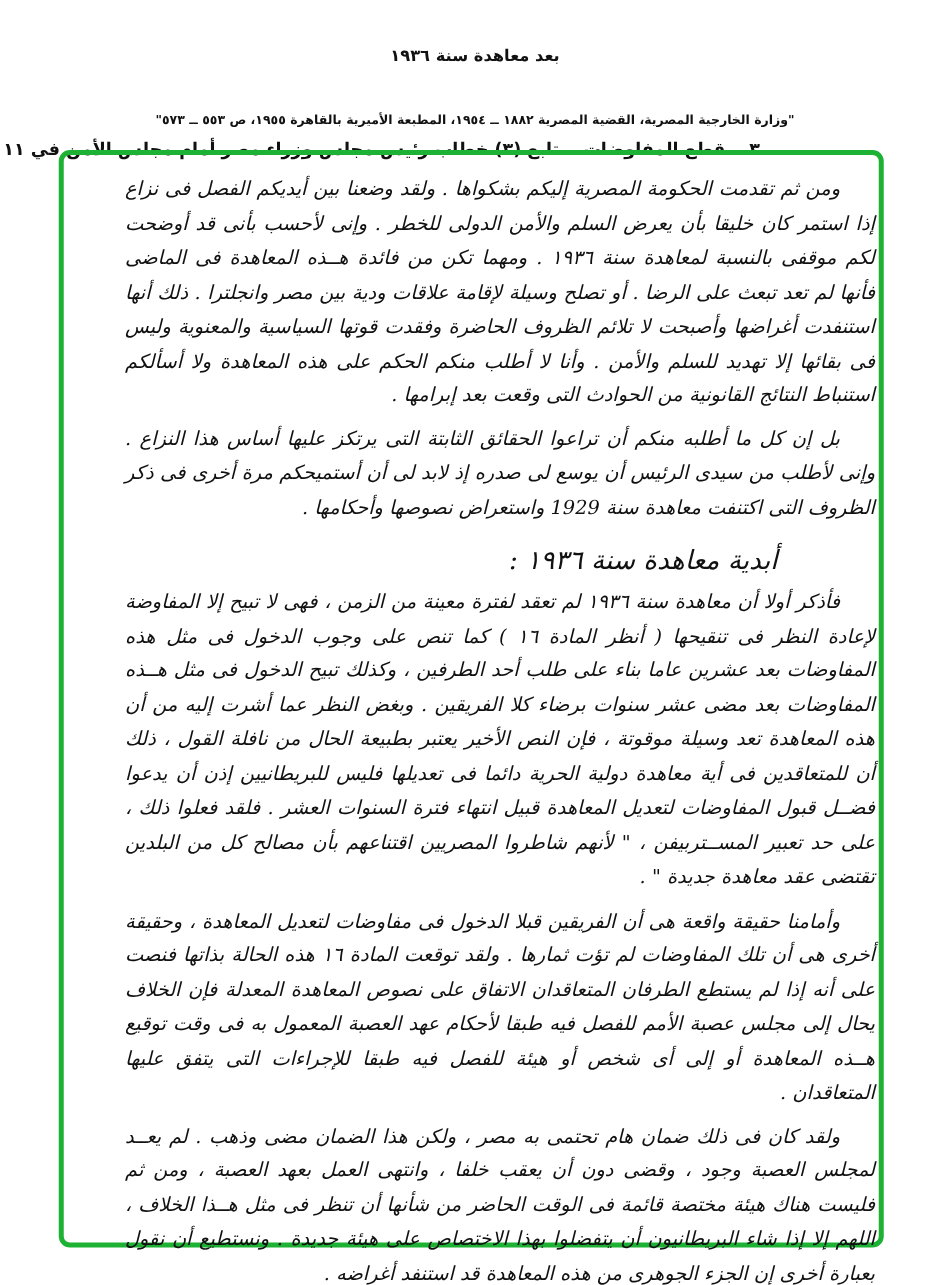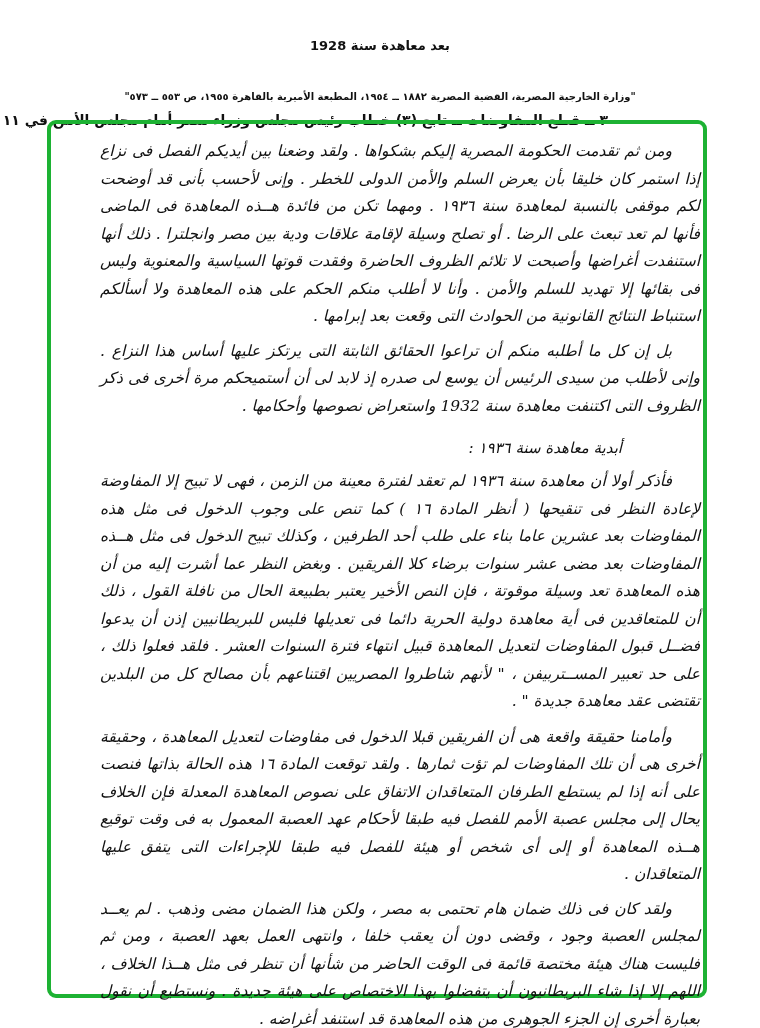--- a/index.html
+++ b/index.html
@@ -71,37 +71,37 @@
     }
     .content p {
       margin: 0;
       font-style: italic;
     }
     .content p.indent {
       text-indent: 28px;
     }
     .gap-1 { margin-top: 7px !important; }
     .section-heading {
-      font-size: 15px;
+      font-size: 21px;
       margin: 12px 78px 4px 0 !important;
       line-height: 32px;
     }
     .gap-2 { margin-top: 8px !important; }
   </style>
 </head>
 <body>
 
 <div class="header">
-  <div class="running-title">بعد معاهدة سنة 1928</div>
+  <div class="running-title">بعد معاهدة سنة ١٩٣٦</div>
   <div class="doc-title">٣ ــ قطع المفاوضات ــ تابع (٣) خطاب رئيس مجلس وزراء مصر أمام مجلس الأمن في ١١ أغسطس ١٩٤٧</div>
   <div class="source-line">"وزارة الخارجية المصرية، القضية المصرية ١٨٨٢ ــ ١٩٥٤، المطبعة الأميرية بالقاهرة ١٩٥٥، ص ٥٥٣ ــ ٥٧٣"</div>
 </div>
 
 <div class="frame"></div>
 
 <div class="content">
   <p class="indent">ومن ثم تقدمت الحكومة المصرية إليكم بشكواها . ولقد وضعنا بين أيديكم الفصل فى نزاع إذا استمر كان خليقا بأن يعرض السلم والأمن الدولى للخطر . وإنى لأحسب بأنى قد أوضحت لكم موقفى بالنسبة لمعاهدة سنة ١٩٣٦ . ومهما تكن من فائدة هــذه المعاهدة فى الماضى فأنها لم تعد تبعث على الرضا . أو تصلح وسيلة لإقامة علاقات ودية بين مصر وانجلترا . ذلك أنها استنفدت أغراضها وأصبحت لا تلائم الظروف الحاضرة وفقدت قوتها السياسية والمعنوية وليس فى بقائها إلا تهديد للسلم والأمن . وأنا لا أطلب منكم الحكم على هذه المعاهدة ولا أسألكم استنباط النتائج القانونية من الحوادث التى وقعت بعد إبرامها .</p>
-  <p class="indent gap-1">بل إن كل ما أطلبه منكم أن تراعوا الحقائق الثابتة التى يرتكز عليها أساس هذا النزاع . وإنى لأطلب من سيدى الرئيس أن يوسع لى صدره إذ لابد لى أن أستميحكم مرة أخرى فى ذكر الظروف التى اكتنفت معاهدة سنة 1932 واستعراض نصوصها وأحكامها .</p>
+  <p class="indent gap-1">بل إن كل ما أطلبه منكم أن تراعوا الحقائق الثابتة التى يرتكز عليها أساس هذا النزاع . وإنى لأطلب من سيدى الرئيس أن يوسع لى صدره إذ لابد لى أن أستميحكم مرة أخرى فى ذكر الظروف التى اكتنفت معاهدة سنة 1929 واستعراض نصوصها وأحكامها .</p>
   <p class="section-heading">أبدية معاهدة سنة ١٩٣٦ :</p>
   <p class="indent">فأذكر أولا أن معاهدة سنة ١٩٣٦ لم تعقد لفترة معينة من الزمن ، فهى لا تبيح إلا المفاوضة لإعادة النظر فى تنقيحها ( أنظر المادة ١٦ ) كما تنص على وجوب الدخول فى مثل هذه المفاوضات بعد عشرين عاما بناء على طلب أحد الطرفين ، وكذلك تبيح الدخول فى مثل هــذه المفاوضات بعد مضى عشر سنوات برضاء كلا الفريقين . وبغض النظر عما أشرت إليه من أن هذه المعاهدة تعد وسيلة موقوتة ، فإن النص الأخير يعتبر بطبيعة الحال من نافلة القول ، ذلك أن للمتعاقدين فى أية معاهدة دولية الحرية دائما فى تعديلها فليس للبريطانيين إذن أن يدعوا فضــل قبول المفاوضات لتعديل المعاهدة قبيل انتهاء فترة السنوات العشر . فلقد فعلوا ذلك ، على حد تعبير المســتربيفن ، " لأنهم شاطروا المصريين اقتناعهم بأن مصالح كل من البلدين تقتضى عقد معاهدة جديدة " .</p>
   <p class="indent gap-2">وأمامنا حقيقة واقعة هى أن الفريقين قبلا الدخول فى مفاوضات لتعديل المعاهدة ، وحقيقة أخرى هى أن تلك المفاوضات لم تؤت ثمارها . ولقد توقعت المادة ١٦ هذه الحالة بذاتها فنصت على أنه إذا لم يستطع الطرفان المتعاقدان الاتفاق على نصوص المعاهدة المعدلة فإن الخلاف يحال إلى مجلس عصبة الأمم للفصل فيه طبقا لأحكام عهد العصبة المعمول به فى وقت توقيع هــذه المعاهدة أو إلى أى شخص أو هيئة للفصل فيه طبقا للإجراءات التى يتفق عليها المتعاقدان .</p>
   <p class="indent gap-1">ولقد كان فى ذلك ضمان هام تحتمى به مصر ، ولكن هذا الضمان مضى وذهب . لم يعــد لمجلس العصبة وجود ، وقضى دون أن يعقب خلفا ، وانتهى العمل بعهد العصبة ، ومن ثم فليست هناك هيئة مختصة قائمة فى الوقت الحاضر من شأنها أن تنظر فى مثل هــذا الخلاف ، اللهم إلا إذا شاء البريطانيون أن يتفضلوا بهذا الاختصاص على هيئة جديدة . ونستطيع أن نقول بعبارة أخرى إن الجزء الجوهرى من هذه المعاهدة قد استنفد أغراضه .</p>
 </div>
 
 </body></html>

